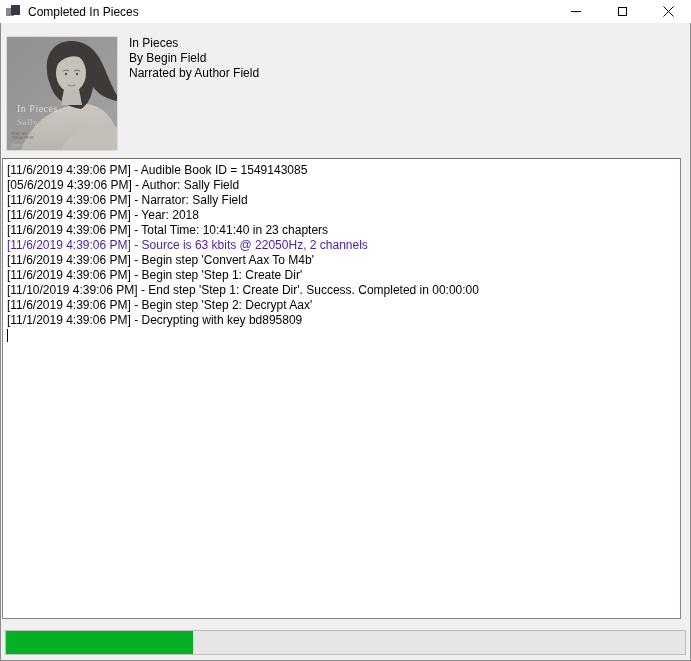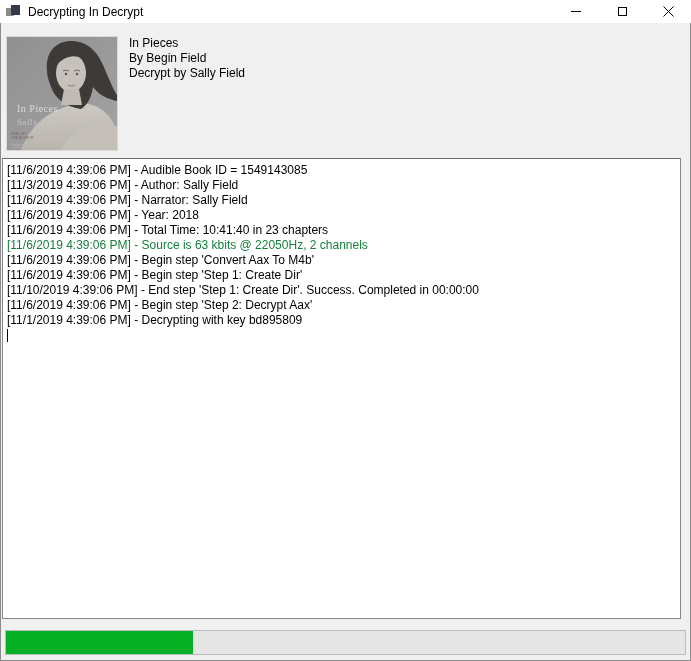--- a/index.html
+++ b/index.html
@@ -36,42 +36,42 @@
   
   .log-box {
     position:absolute; left:2px; top:158px; width:679px; height:461px;
     background:#ffffff;
     border:1px solid #828790; border-top-color:#6d6d6d; border-left-color:#828790;
     padding:4px 3px 8px 4px;
     font-size:12px; line-height:15px; color:#000;
     overflow:hidden; cursor:text;
   }
   .log-line { white-space:nowrap; }
-  .log-line.red { color:#15803d; }
+  .log-line.red { color:#4c1d95; }
   .caret-line { height:15px; display:flex; align-items:center; }
   .caret { width:1px; height:13px; background:#000; display:inline-block; }
 
   
   .progress {
     position:absolute; left:5px; top:630px; width:681px; height:25px;
     background:#e6e6e6; border:1px solid #bcbcbc;
   }
   .progress-fill { height:100%; background:#06b025; }
 </style>
 </head>
 <body>
 
 <div class="window">
 
   <div class="titlebar">
     <span class="app-icon">
       <span class="sq-back"></span>
       <span class="sq-front"></span>
     </span>
-    <span class="title-text">Decrypting In Decrypt</span>
+    <span class="title-text">Completed In Pieces</span>
     <span class="win-controls">
       <span class="win-btn">
         <span class="glyph-min"></span>
       </span>
       <span class="win-btn">
         <span class="glyph-max"></span>
       </span>
       <span class="win-btn">
         <svg class="glyph-close" width="11" height="11" viewBox="0 0 11 11">
           <path d="M0.5,0.5 L10.5,10.5 M10.5,0.5 L0.5,10.5" stroke="#000" stroke-width="1" fill="none"></path>
@@ -117,27 +117,27 @@
 
       <text x="4" y="98" font-family="Liberation Sans, sans-serif" font-size="3.5" fill="#7e6660">READ BY</text>
       <text x="4" y="102" font-family="Liberation Sans, sans-serif" font-size="3.5" fill="#7e6660">THE AUTHOR</text>
       <text x="4" y="109" font-family="Liberation Sans, sans-serif" font-size="4" fill="#b9b9b9" text-decoration="underline">Unabridged</text>
     </svg>
   </div>
 
   <div class="book-info">
     <div>In Pieces</div>
     <div>By Begin Field</div>
-    <div>Decrypt by Sally Field</div>
+    <div>Narrated by Author Field</div>
   </div>
 
   <div class="log-box">
     <div>
         <div class="log-line">[11/6/2019 4:39:06 PM] - Audible Book ID = 1549143085</div>
-        <div class="log-line">[11/3/2019 4:39:06 PM] - Author: Sally Field</div>
+        <div class="log-line">[05/6/2019 4:39:06 PM] - Author: Sally Field</div>
         <div class="log-line">[11/6/2019 4:39:06 PM] - Narrator: Sally Field</div>
         <div class="log-line">[11/6/2019 4:39:06 PM] - Year: 2018</div>
         <div class="log-line">[11/6/2019 4:39:06 PM] - Total Time: 10:41:40 in 23 chapters</div>
         <div class="log-line red">[11/6/2019 4:39:06 PM] - Source is 63 kbits @ 22050Hz, 2 channels</div>
         <div class="log-line">[11/6/2019 4:39:06 PM] - Begin step 'Convert Aax To M4b'</div>
         <div class="log-line">[11/6/2019 4:39:06 PM] - Begin step 'Step 1: Create Dir'</div>
         <div class="log-line">[11/10/2019 4:39:06 PM] - End step 'Step 1: Create Dir'. Success. Completed in 00:00:00</div>
         <div class="log-line">[11/6/2019 4:39:06 PM] - Begin step 'Step 2: Decrypt Aax'</div>
         <div class="log-line">[11/1/2019 4:39:06 PM] - Decrypting with key bd895809</div>
       </div>

